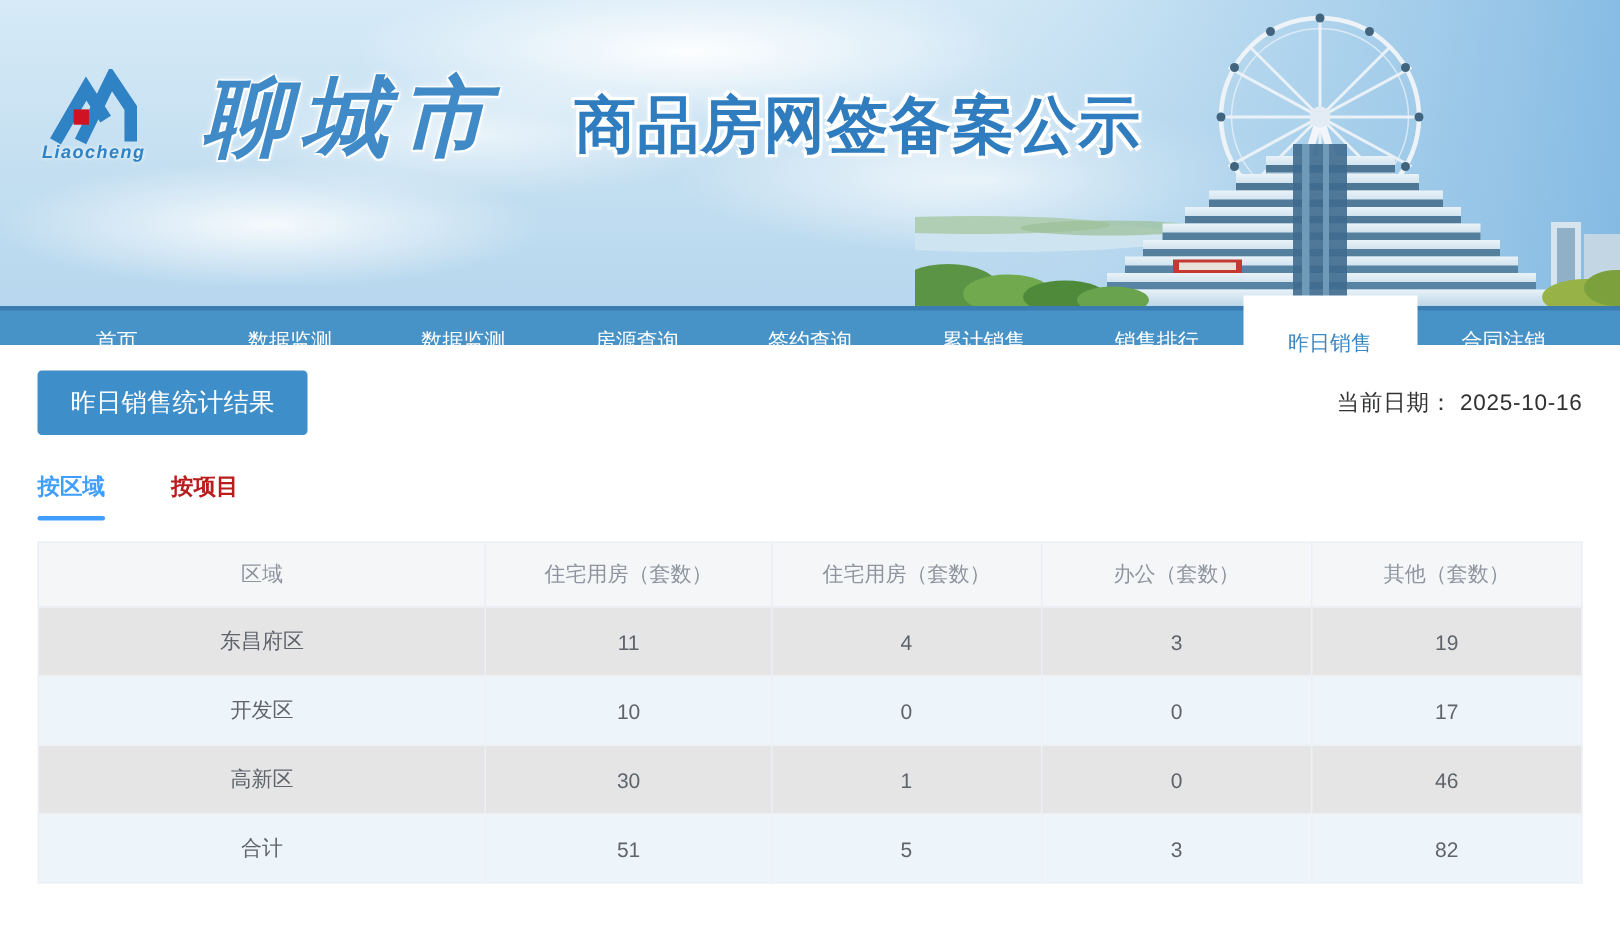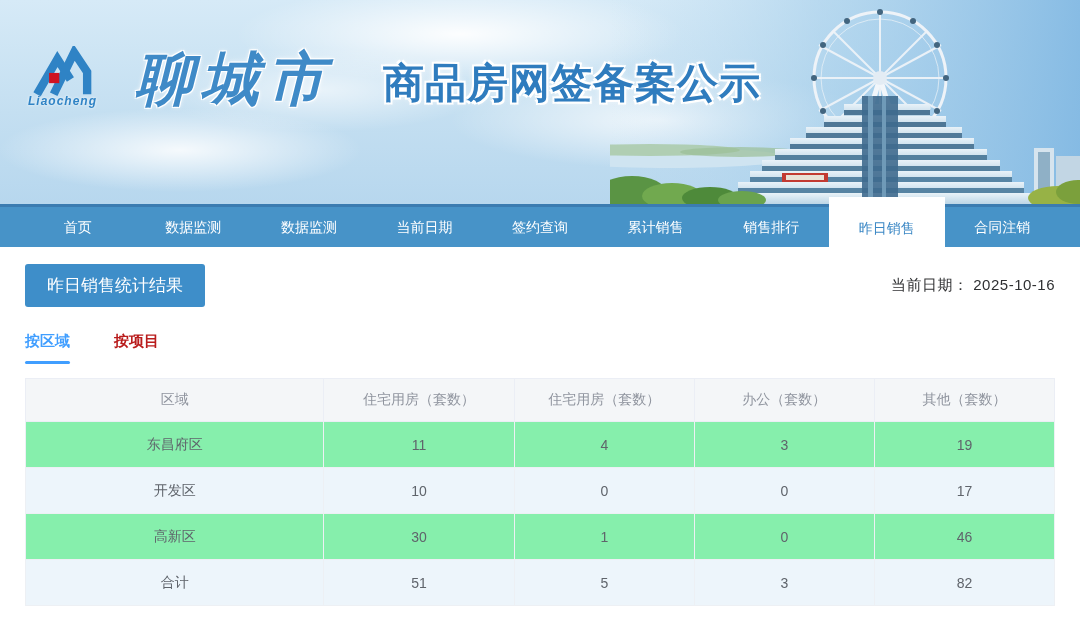--- a/index.html
+++ b/index.html
@@ -21,21 +21,21 @@
     margin-top:-4px; letter-spacing:1px; text-shadow:0 0 3px #fff; }
   .city-script { font-size:58px; font-weight:800; font-style:italic; color:#3f8ac7;
     letter-spacing:8px; line-height:1;
     text-shadow:0 0 5px #fff, 1px 1px 0 #fff, -1px -1px 0 #fff, 1px -1px 0 #fff, -1px 1px 0 #fff; }
   .banner-title { font-size:41px; font-weight:800; color:#2f7cbe; letter-spacing:1px;
     line-height:1; margin-left:20px; padding-bottom:4px;
     text-shadow:0 0 6px #fff, 2px 2px 0 #fff, -2px -2px 0 #fff, 2px -2px 0 #fff, -2px 2px 0 #fff; }
   .banner-photo { position:absolute; right:0; top:0; }
 
   
-  .nav { position:relative; z-index:2; display:flex; height:43px; padding:0 20px;
+  .nav { position:relative; z-index:2; display:flex; height:26px; padding:0 20px;
     background:#4793c8; border-top:3px solid #3b7cb1; }
   .nav-item { flex:1; text-align:center; color:#fff; font-size:14px; line-height:40px;
     cursor:pointer; white-space:nowrap; }
   .nav-item.active { background:#fff; color:#3c88c5; position:relative; top:-10px;
     height:56px; line-height:62px; z-index:3; }
 
   
   .header-row { display:flex; justify-content:space-between; align-items:center;
     margin:17px 25px 0; }
   .section-title-btn { background:#3e8ec9; color:#fff; font-size:17px;
@@ -45,21 +45,21 @@
   .tabs { display:flex; gap:44px; margin:25px 25px 0; font-size:15px; }
   .tab { padding-bottom:13px; color:#b91c1c; cursor:pointer; position:relative; font-weight:700; }
   .tab.active { color:#409eff; }
   .tab.active::after { content:""; position:absolute; left:0; right:0; bottom:0;
     height:3px; background:#409eff; border-radius:2px; }
 
   table.stats { width:1030px; margin:14px 25px 0; border-collapse:collapse; font-size:14px; }
   .stats th { background:#f4f6f8; color:#8f949e; font-weight:400; height:43px;
     border:1px solid #ebeef5; }
   .stats td { height:46px; text-align:center; color:#5f646b; border:1px solid #edf0f4;
-    background:#86efac; }
+    background:#e5e5e5; }
   .stats tr.stripe td { background:#edf5fb; }
   .col-region { width:29%; } .col-a { width:18.5%; } .col-b { width:17.5%; }
   .col-c { width:17.5%; } .col-d { width:17.5%; }
 </style>
 </head>
 <body>
 
 <div class="banner">
   <svg class="banner-photo" width="470" height="204" viewBox="0 0 470 204">
     <defs>
@@ -158,21 +158,21 @@
     </div>
     <span class="city-script">聊城市</span>
     <span class="banner-title">商品房网签备案公示</span>
   </div>
 </div>
 
 <div class="nav">
   <div class="nav-item">首页</div>
   <div class="nav-item">数据监测</div>
   <div class="nav-item">数据监测</div>
-  <div class="nav-item">当前日期</div>
+  <div class="nav-item">房源查询</div>
   <div class="nav-item">签约查询</div>
   <div class="nav-item">累计销售</div>
   <div class="nav-item">销售排行</div>
   <div class="nav-item active">昨日销售</div>
   <div class="nav-item">合同注销</div>
 </div>
 
 <div class="header-row">
   <button class="section-title-btn">昨日销售统计结果</button>
   <div class="date">

